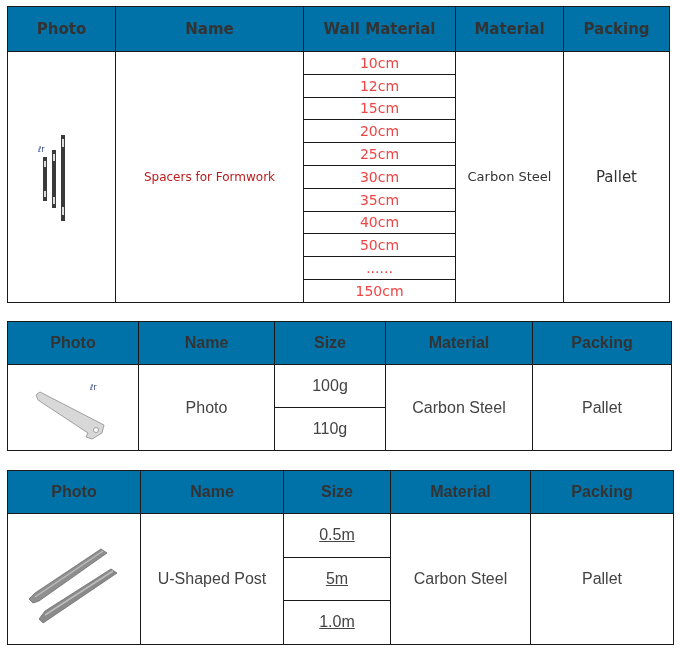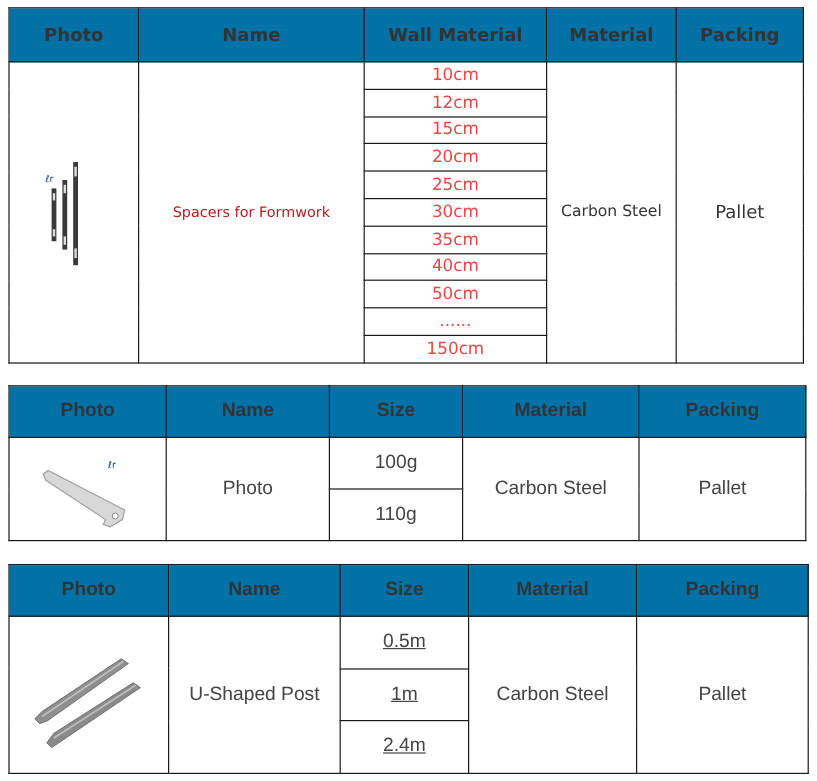--- a/index.html
+++ b/index.html
@@ -152,19 +152,19 @@
         <polygon points="20,90 26,82 92,40 98,44 30,90 24,94" fill="#8a8a8a" stroke="#6e6e6e" stroke-width="0.8"></polygon>
         <line x1="26" y1="86" x2="94" y2="42" stroke="#bdbdbd" stroke-width="1.5"></line>
       </svg>
     </td>
     <td rowspan="3">U-Shaped Post</td>
     <td class="sz">0.5m</td>
     <td rowspan="3">Carbon Steel</td>
     <td rowspan="3">Pallet</td>
   </tr>
   <tr>
-        <td class="sz">1m</td>
+        <td class="sz">5m</td>
       </tr>
   <tr>
-        <td class="sz">2.4m</td>
+        <td class="sz">1.0m</td>
       </tr>
 </tbody>
   </table>
 
 </body></html>

